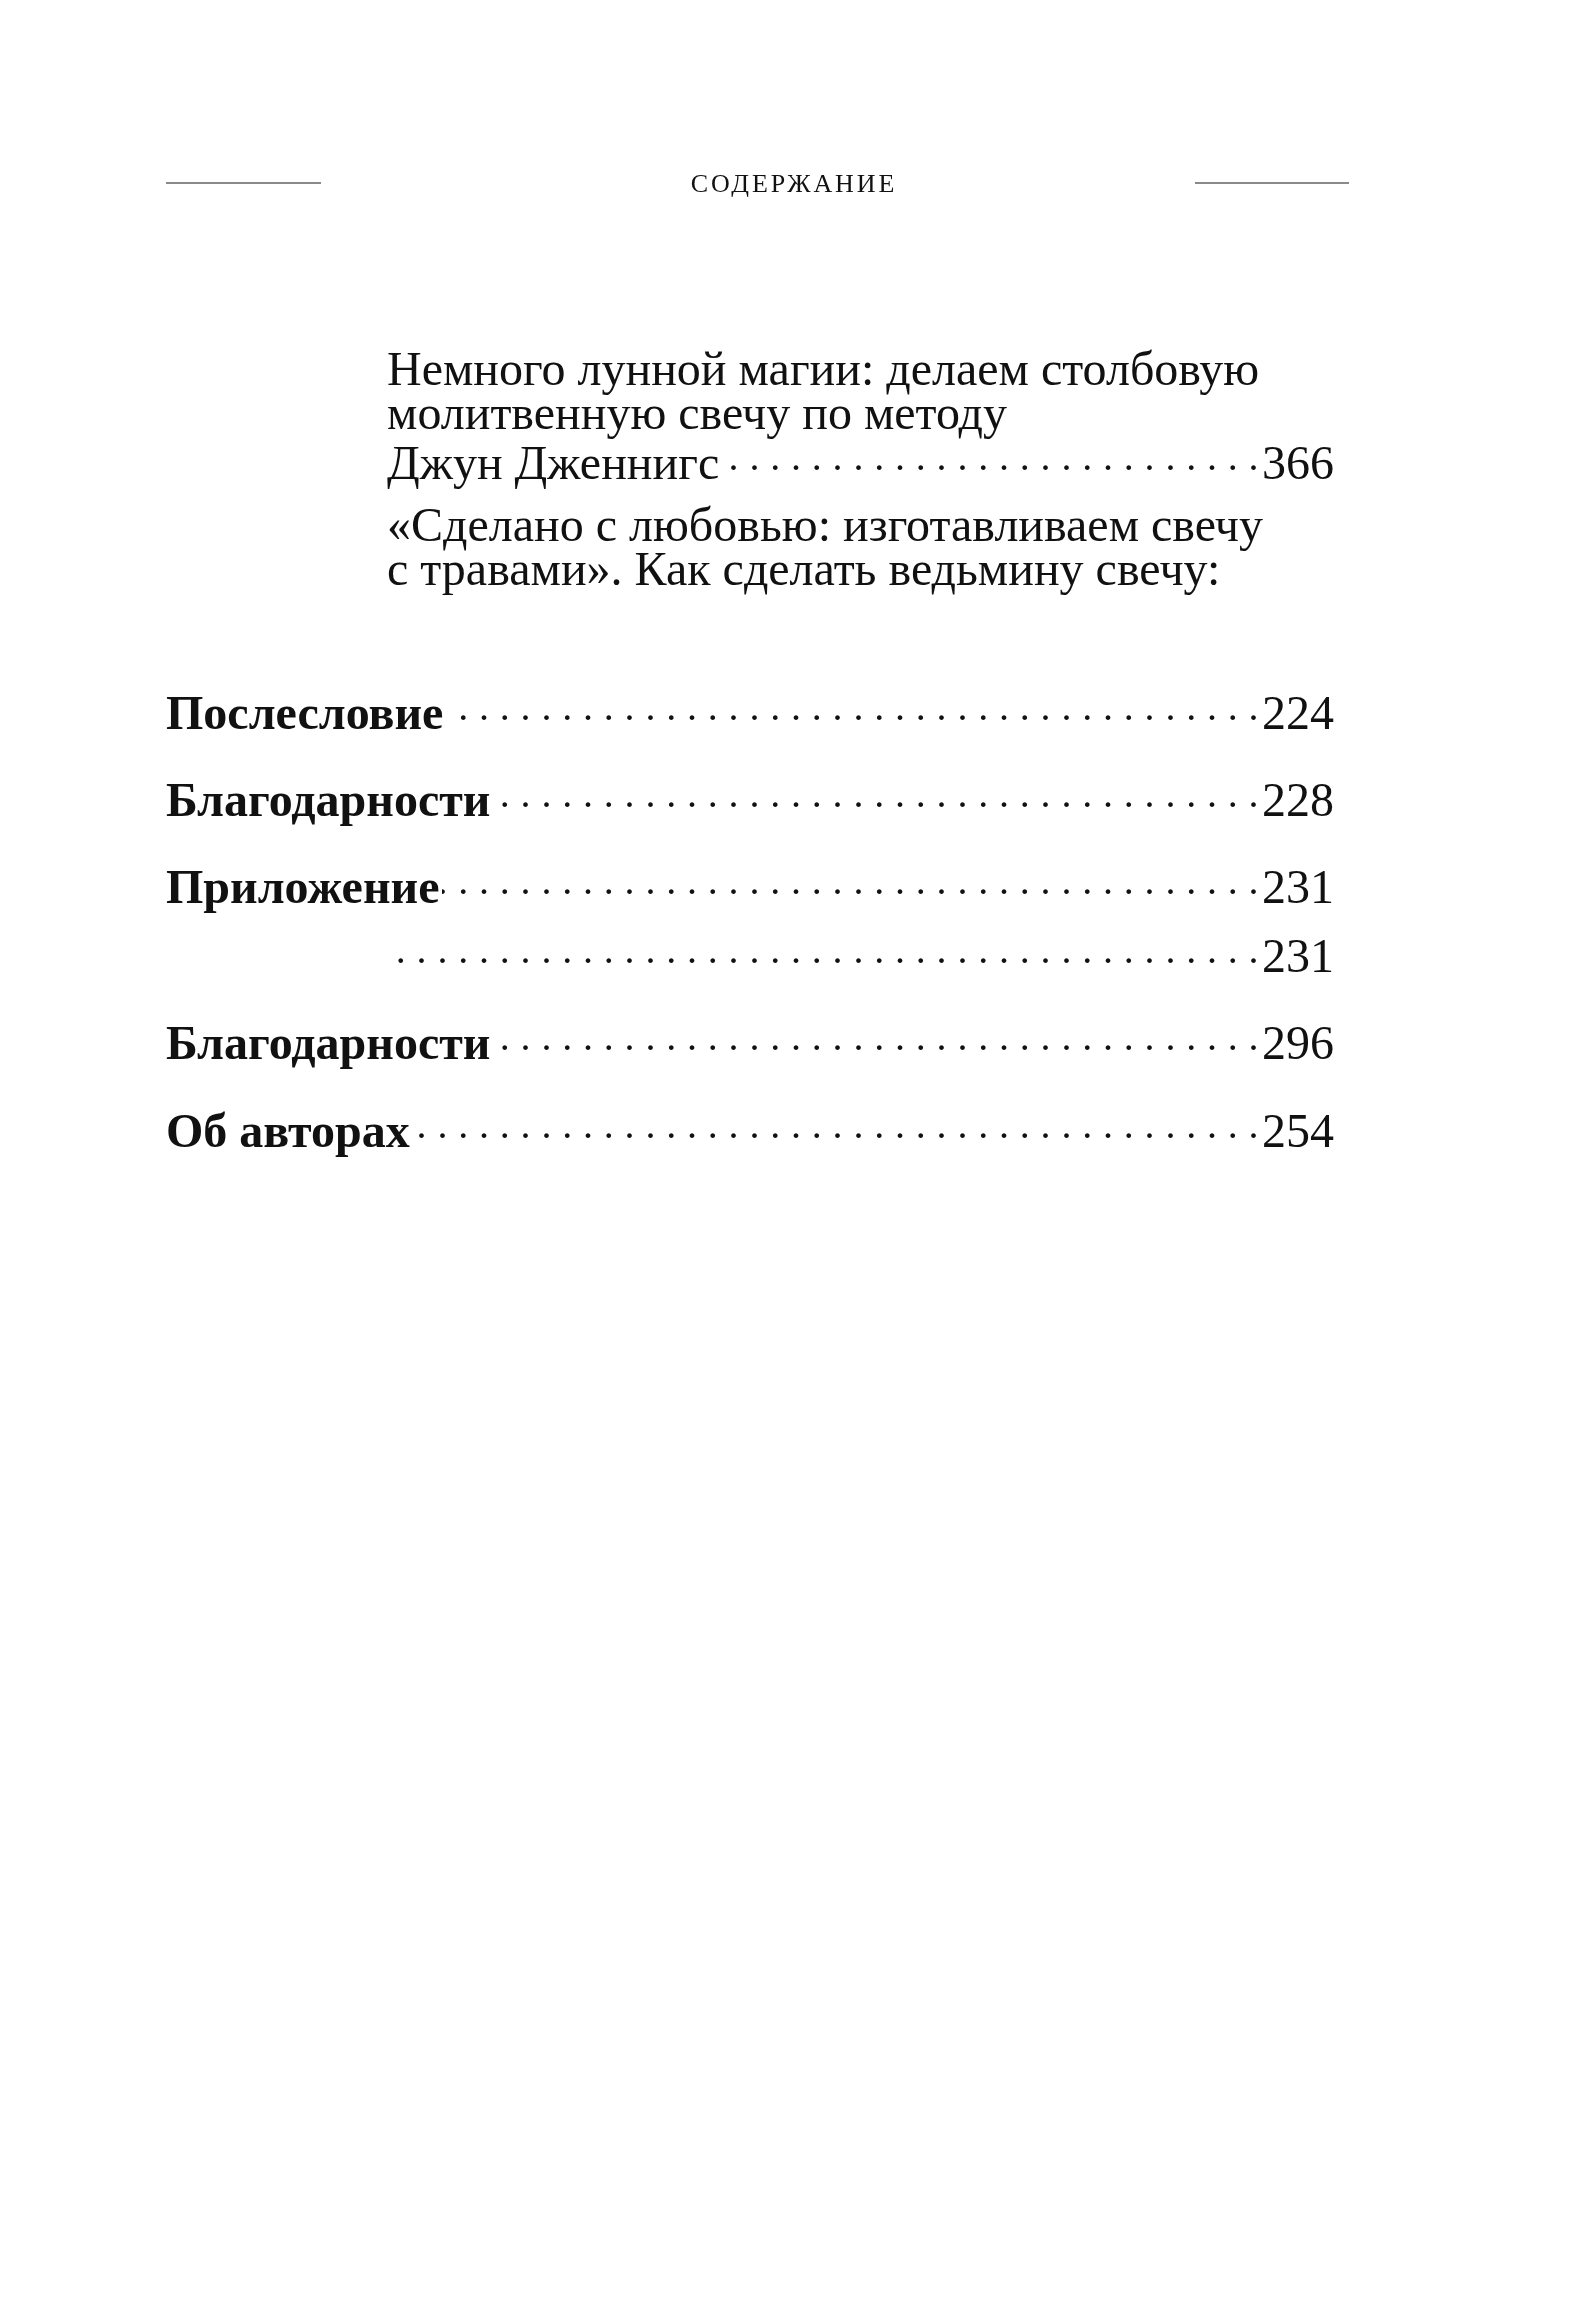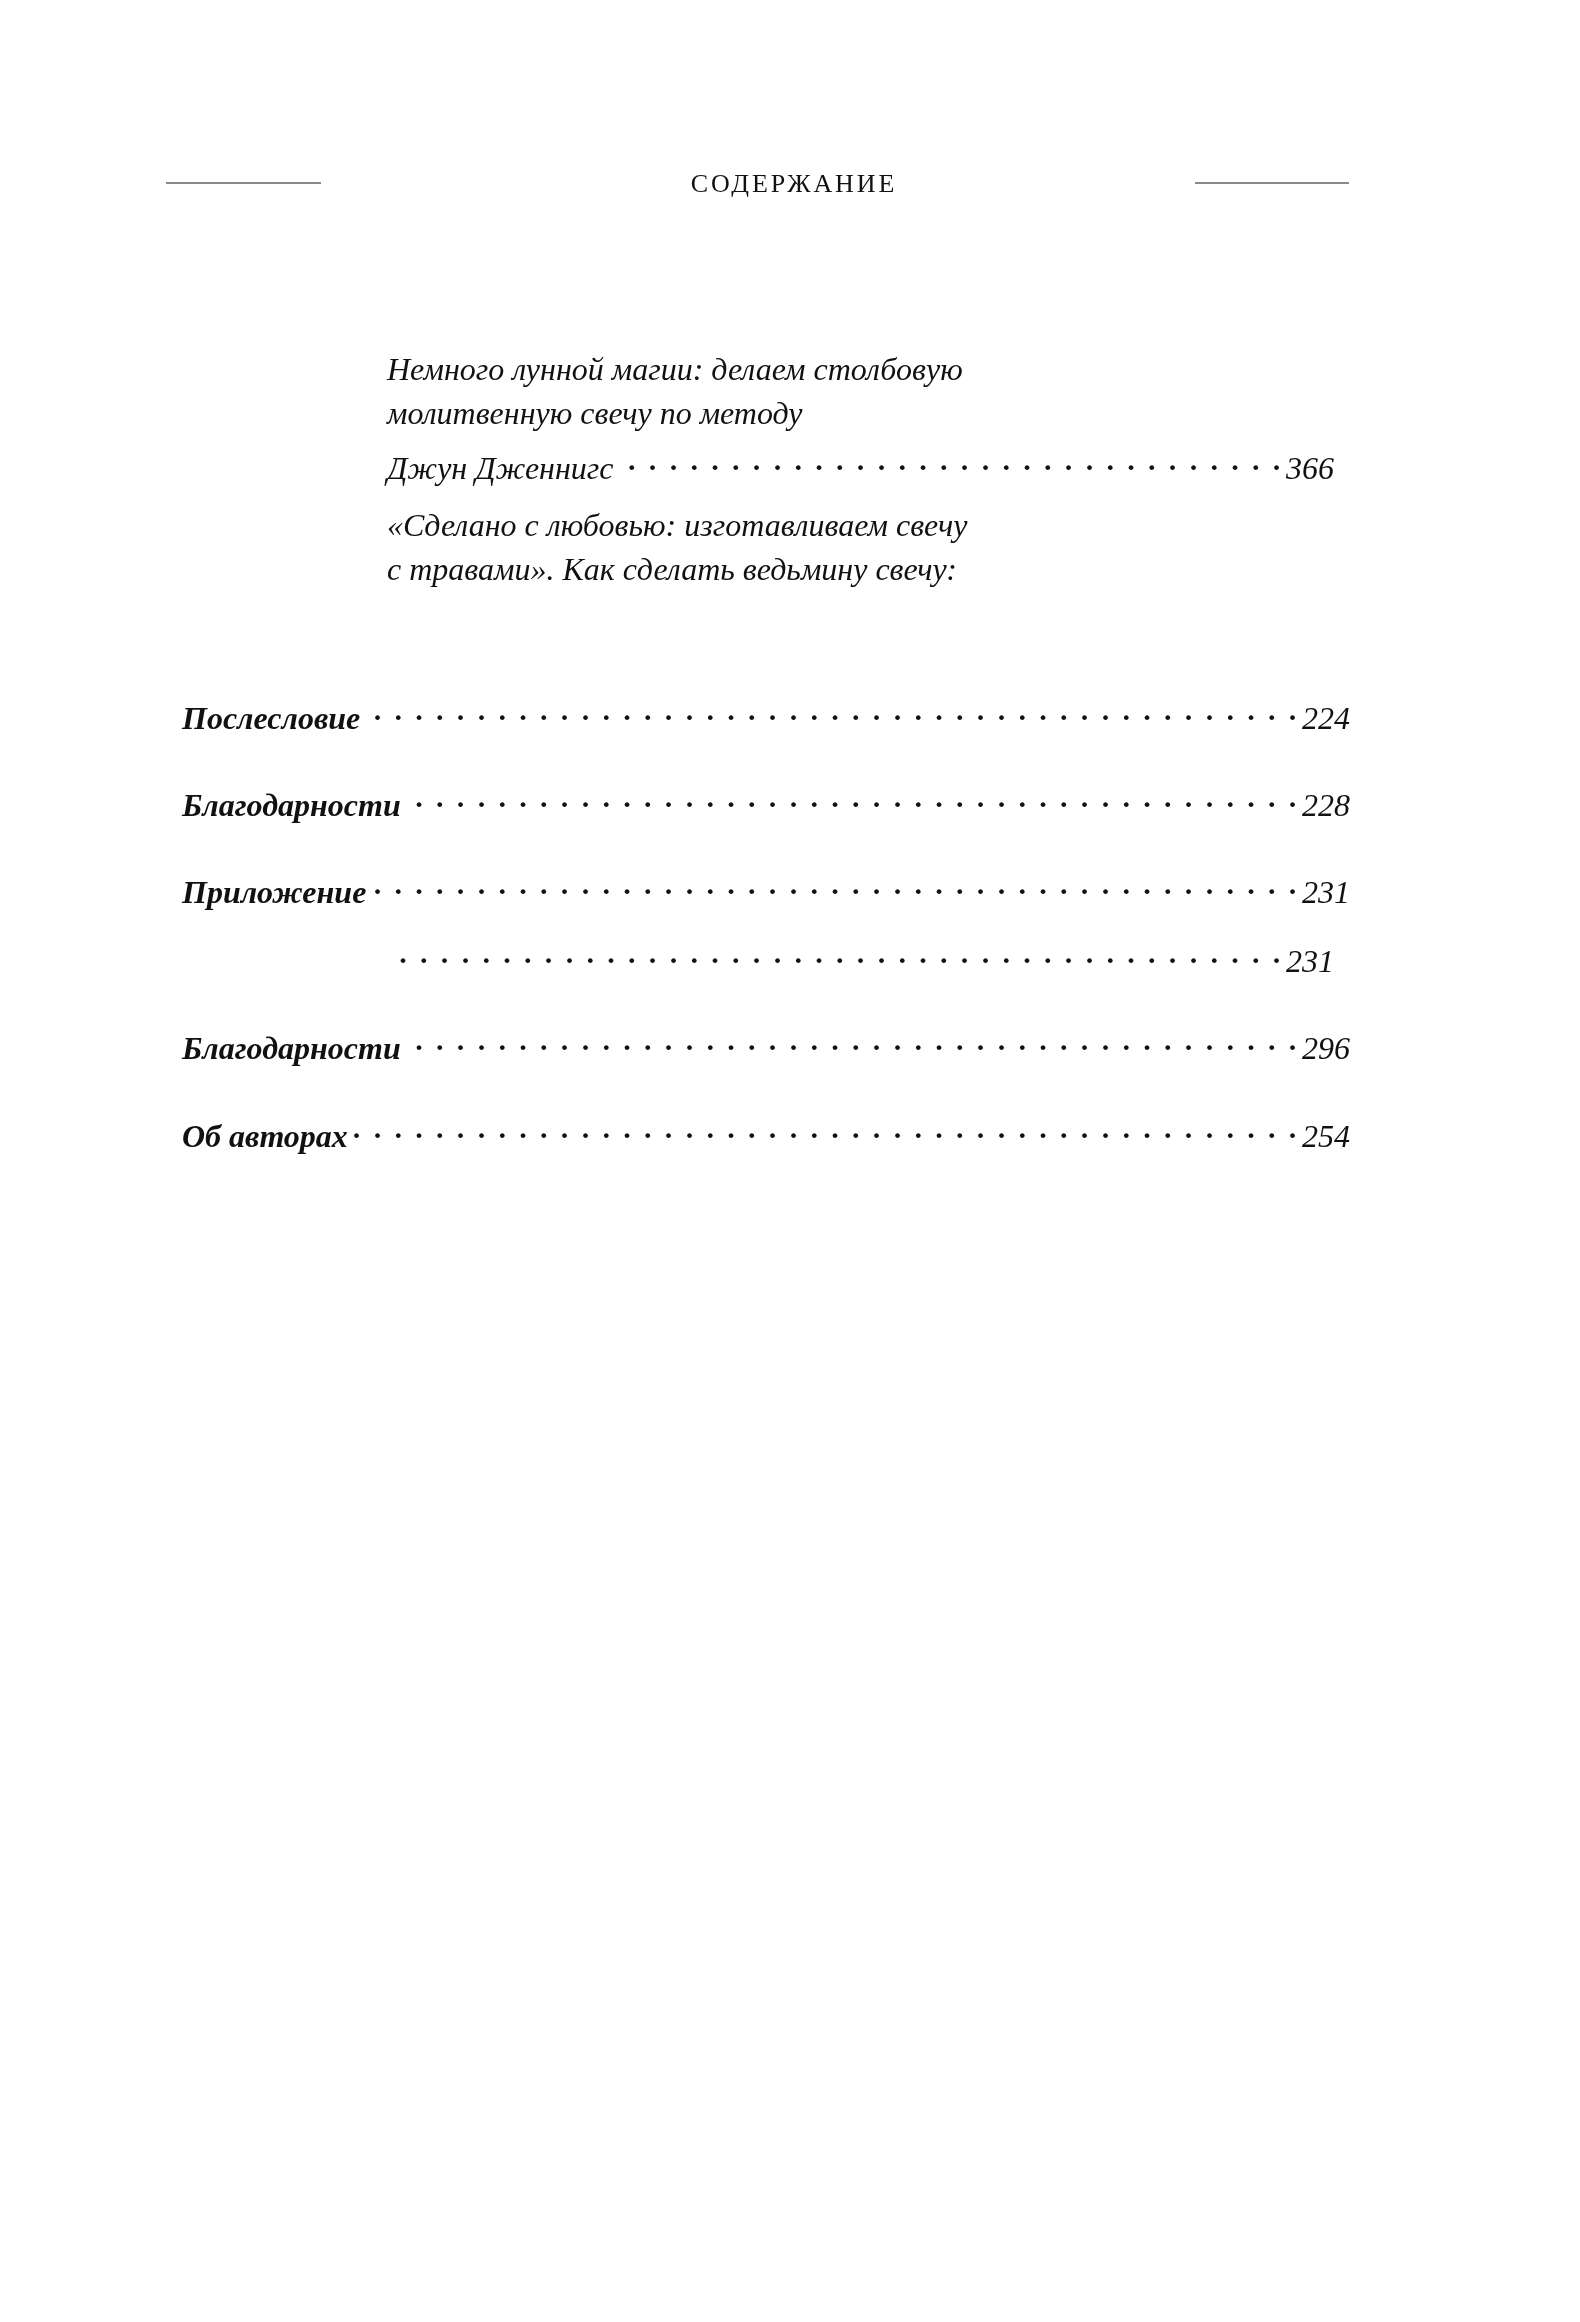--- a/index.html
+++ b/index.html
@@ -45,30 +45,28 @@
   }
   .toc {
     position: absolute;
     left: 0;
     top: 0;
     width: 1581px;
   }
   .entry {
     position: absolute;
     display: block;
-    font-size: 32px;
+    font-size: 48px;
     line-height: 44px;
     cursor: pointer;
-    font-style: italic;
   }
   .entry.main {
     left: 166px;
     width: 1168px;
     font-weight: bold;
-    margin-left: 16px;
   }
   .entry.sub {
     left: 387px;
     width: 947px;
     font-weight: normal;
   }
   .line {
     display: block;
     height: 44px;
     white-space: nowrap;

